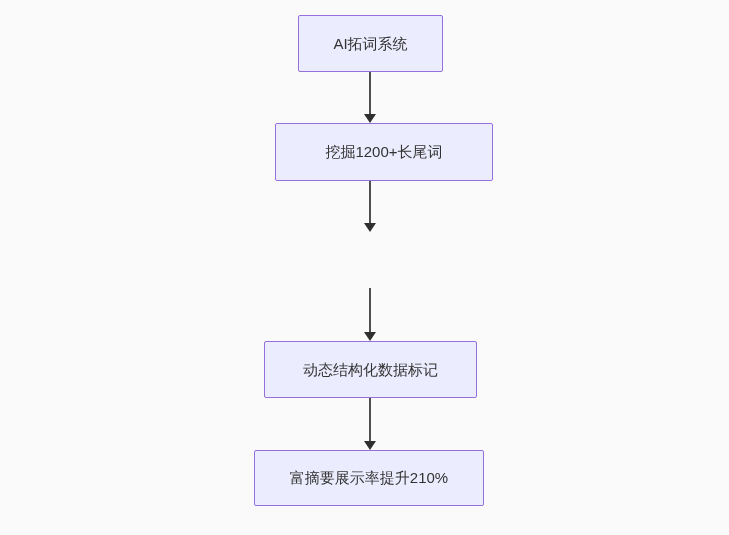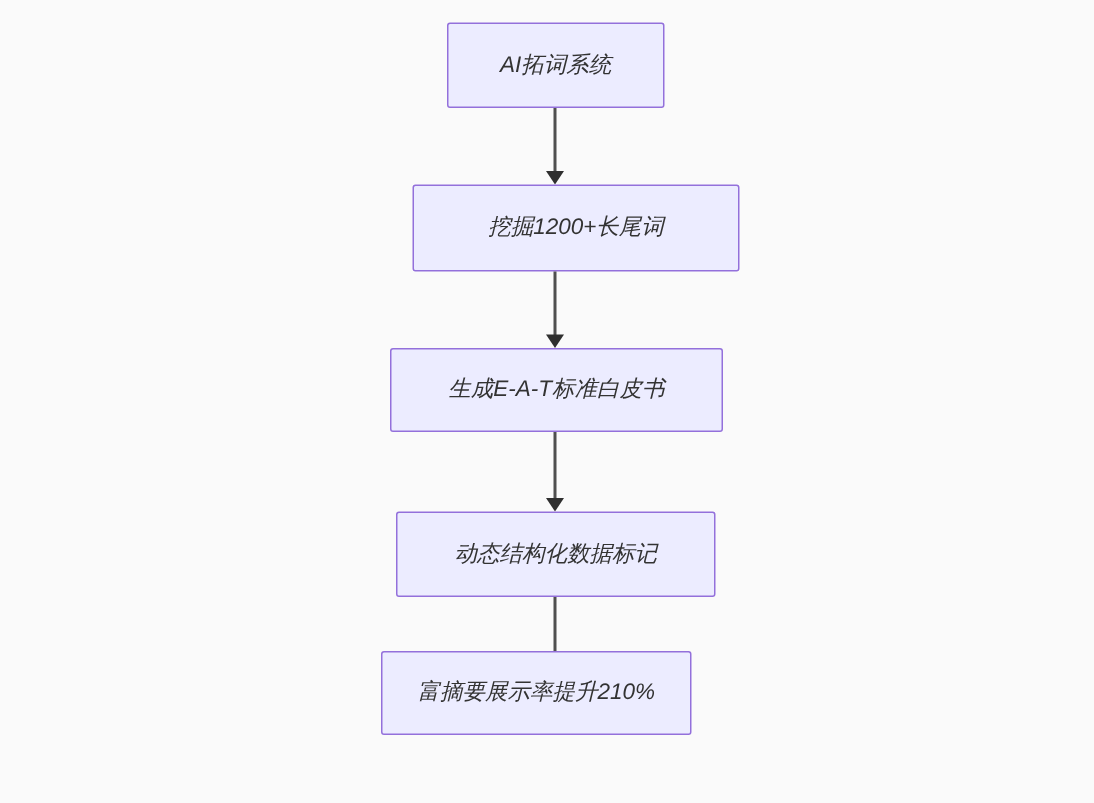--- a/index.html
+++ b/index.html
@@ -1,15 +1,15 @@
 <!DOCTYPE html>
 <html><head>
 <meta charset="utf-8">
 <style>
-  * { margin: 0; padding: 0; box-sizing: border-box; font-style: italic; }
+  * { margin: 0; padding: 0; box-sizing: border-box; }
   html, body {
     font-family: "Liberation Sans", "DejaVu Sans", sans-serif;
   }
   .canvas {
     position: relative;
     width: 729px;
     height: 535px;
     background: #fafafa;
     overflow: hidden;
   }
@@ -23,21 +23,21 @@
     display: flex;
     align-items: center;
     justify-content: center;
     text-align: center;
     line-height: 1.2;
   }
   .flow-node.n1 { left: 298px; top: 15px;  width: 145px; height: 57px; }
   .flow-node.n2 { left: 275px; top: 123px; width: 218px; height: 58px; }
   .flow-node.n3 { left: 260px; top: 232px; width: 222px; height: 56px; }
   .flow-node.n4 { left: 264px; top: 341px; width: 213px; height: 57px; }
-  .flow-node.n5 { left: 254px; top: 434px; width: 207px; height: 56px; }
+  .flow-node.n5 { left: 254px; top: 450px; width: 230px; height: 56px; }
 
   .flow-arrow {
     position: absolute;
     left: 363px;
     width: 14px;
   }
   .flow-arrow .line {
     position: absolute;
     left: 6px;
     top: 0;
@@ -79,23 +79,20 @@
 
   <div class="flow-node n2">
     <span>挖掘1200+长尾词</span>
   </div>
 
   <div class="flow-arrow a2">
     <div class="line"></div>
     <div class="head"></div>
   </div>
 
-  <div class="flow-node n3">
-    <span>生成E-A-T标准白皮书</span>
-  </div>
 
   <div class="flow-arrow a3">
     <div class="line"></div>
     <div class="head"></div>
   </div>
 
   <div class="flow-node n4">
     <span>动态结构化数据标记</span>
   </div>
 

